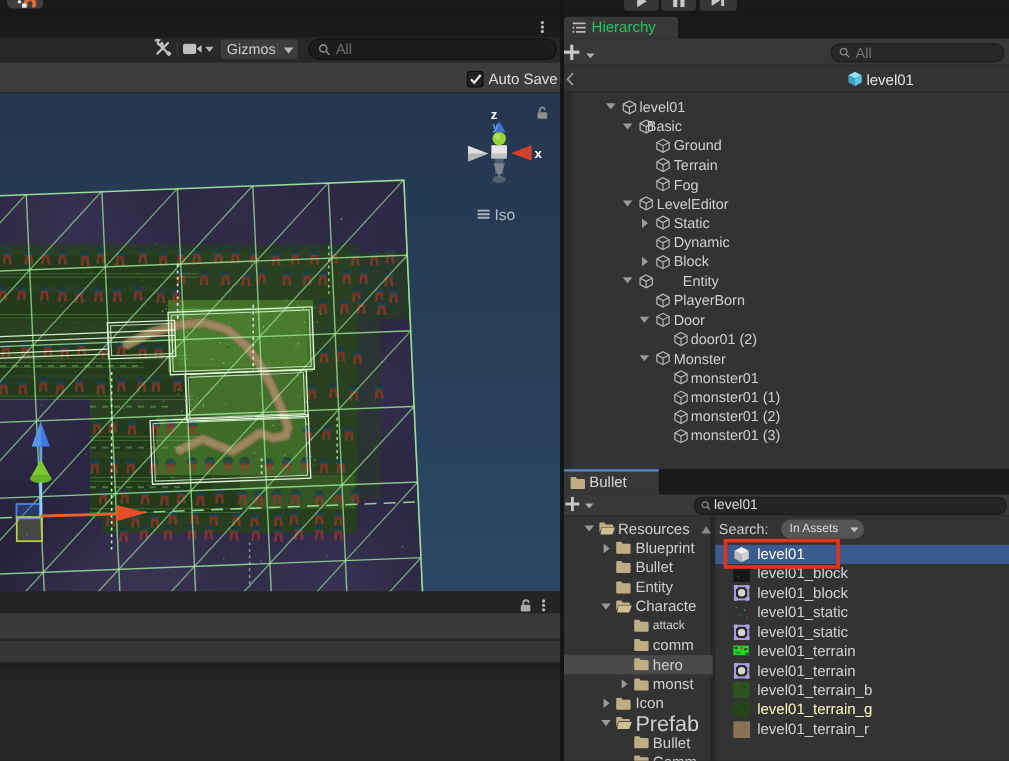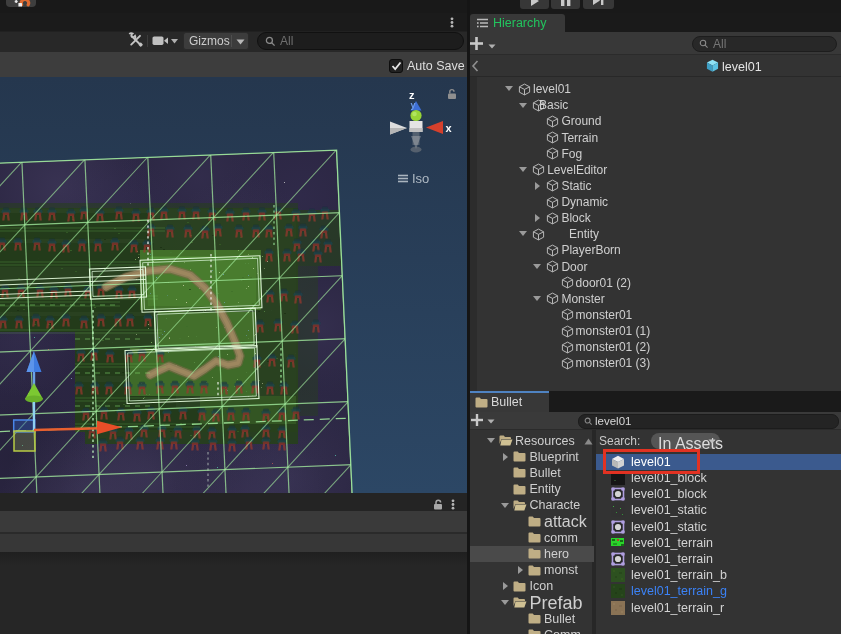--- a/index.html
+++ b/index.html
@@ -1634,21 +1634,21 @@
         <path d="M0.5,1.5 a1,1 0 0 1 1,-1 h3.2 l1.3,1.6 h5 a1,1 0 0 1 1,1 v1 h-9.5 l-2,5 Z" fill="#bfae85"></path>
         <path d="M2.5,4.6 h11 l-2.2,5.9 h-10 Z" fill="#cfc093"></path>
       </svg>
     </div>
     <div class="row" style="left:59.5px;top:67.3px;font-size:12.5px">Characte</div>
     <div class="ic" style="left:57.5px;top:86.0px">
       <svg width="13" height="11" viewBox="0 0 13 11">
         <path d="M0.5,1.5 a1,1 0 0 1 1,-1 h3.2 l1.3,1.6 h5.5 a1,1 0 0 1 1,1 v6.4 a1,1 0 0 1 -1,1 h-10 a1,1 0 0 1 -1,-1 Z" fill="#bfae85"></path>
       </svg>
     </div>
-    <div class="row" style="left:74.0px;top:83.5px;font-size:16px">attack</div>
+    <div class="row" style="left:74.0px;top:83.5px;font-size:10px">attack</div>
     <div class="ic" style="left:57.5px;top:102.19999999999999px">
       <svg width="13" height="11" viewBox="0 0 13 11">
         <path d="M0.5,1.5 a1,1 0 0 1 1,-1 h3.2 l1.3,1.6 h5.5 a1,1 0 0 1 1,1 v6.4 a1,1 0 0 1 -1,1 h-10 a1,1 0 0 1 -1,-1 Z" fill="#bfae85"></path>
       </svg>
     </div>
     <div class="row" style="left:74.0px;top:99.69999999999999px;font-size:12.5px">comm</div>
     <div class="ic" style="left:57.5px;top:118.39999999999999px">
       <svg width="13" height="11" viewBox="0 0 13 11">
         <path d="M0.5,1.5 a1,1 0 0 1 1,-1 h3.2 l1.3,1.6 h5.5 a1,1 0 0 1 1,1 v6.4 a1,1 0 0 1 -1,1 h-10 a1,1 0 0 1 -1,-1 Z" fill="#bfae85"></path>
       </svg>
@@ -1687,21 +1687,21 @@
         <path d="M0.5,1.5 a1,1 0 0 1 1,-1 h3.2 l1.3,1.6 h5.5 a1,1 0 0 1 1,1 v6.4 a1,1 0 0 1 -1,1 h-10 a1,1 0 0 1 -1,-1 Z" fill="#bfae85"></path>
       </svg>
     </div>
     <div class="row" style="left:74.0px;top:196.89999999999998px;font-size:12.5px">Comm</div>
 </div>
 <svg class="abs" style="left:584px;top:438px" width="9" height="7">
     <path d="M4.5,0.5 L8.5,6.5 L0.5,6.5 Z" fill="#8a8a8a"></path>
   </svg>
 <div class="abs" style="left:599px;top:434px;font-size:12px;color:#c8c8c8">Search:</div>
 <div class="abs" style="left:651px;top:433px;width:69px;height:16px;background:#555555;border-radius:9px"></div>
-<div class="abs" style="left:658px;top:434.5px;font-size:16px;color:#dcdcdc">In Assets</div>
+<div class="abs" style="left:658px;top:434.5px;font-size:10px;color:#dcdcdc">In Assets</div>
 <svg class="abs" style="left:708px;top:439px" width="8" height="5">
     <path d="M0.5,0.5 h7 l-3.5,4 Z" fill="#c0c0c0"></path>
   </svg>
 <div class="abs" style="left:596px;top:453.7px;width:245px;height:16.2px;background:#3b5a8e"></div>
 <div class="ic" style="left:611px;top:454.7px">
     <svg width="14" height="14" viewBox="0 0 14 14">
       <path d="M7,0.8 L13,3.9 L7,7 L1,3.9 Z" fill="#f0f0f0"></path>
       <path d="M1,3.9 L7,7 L7,13.6 L1,10.5 Z" fill="#b8b8b8"></path>
       <path d="M13,3.9 L7,7 L7,13.6 L13,10.5 Z" fill="#d2d2d2"></path>
     </svg>
@@ -1783,21 +1783,21 @@
 <div class="row" style="left:631px;top:567.1px;color:#d2d2d2;font-size:12.5px">level01_terrain_b</div>
 <div class="ic" style="left:611px;top:584.3px">
     <svg width="14" height="14">
       <rect width="14" height="14" fill="#25441a"></rect>
       <rect x="2" y="2" width="2" height="2" fill="#2b4c1e"></rect>
       <rect x="8" y="4" width="3" height="2" fill="#213c17"></rect>
       <rect x="4" y="8" width="2" height="2" fill="#213c17"></rect>
       <rect x="10" y="10" width="2" height="2" fill="#2b4c1e"></rect>
     </svg>
   </div>
-<div class="row" style="left:631px;top:583.3px;color:#3b82f6;font-size:12.5px">level01_terrain_g</div>
+<div class="row" style="left:631px;top:583.3px;color:#fef9c3;font-size:12.5px">level01_terrain_g</div>
 <div class="ic" style="left:611px;top:600.5px">
     <svg width="14" height="14">
       <rect width="14" height="14" fill="#8a7355"></rect>
       <rect x="2" y="2" width="2" height="2" fill="#927b5b"></rect>
       <rect x="8" y="4" width="3" height="2" fill="#816b4f"></rect>
       <rect x="4" y="8" width="2" height="2" fill="#816b4f"></rect>
       <rect x="10" y="10" width="2" height="2" fill="#927b5b"></rect>
     </svg>
   </div>
 <div class="row" style="left:631px;top:599.5px;color:#d2d2d2;font-size:12.5px">level01_terrain_r</div>

